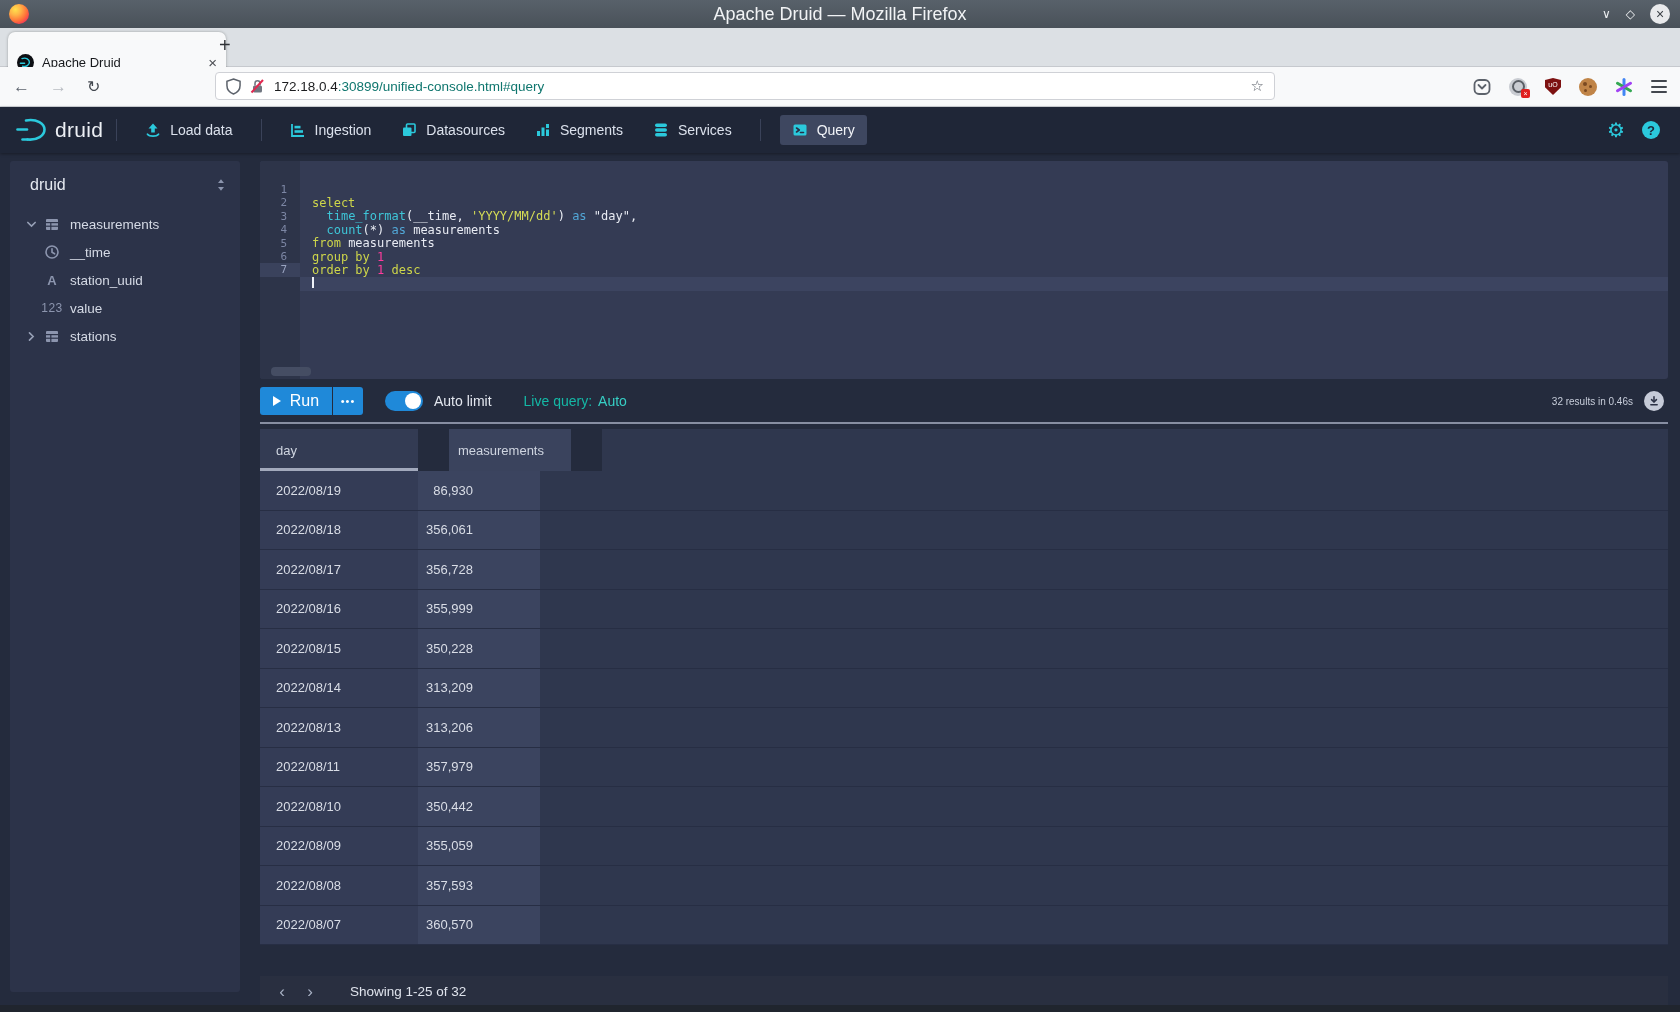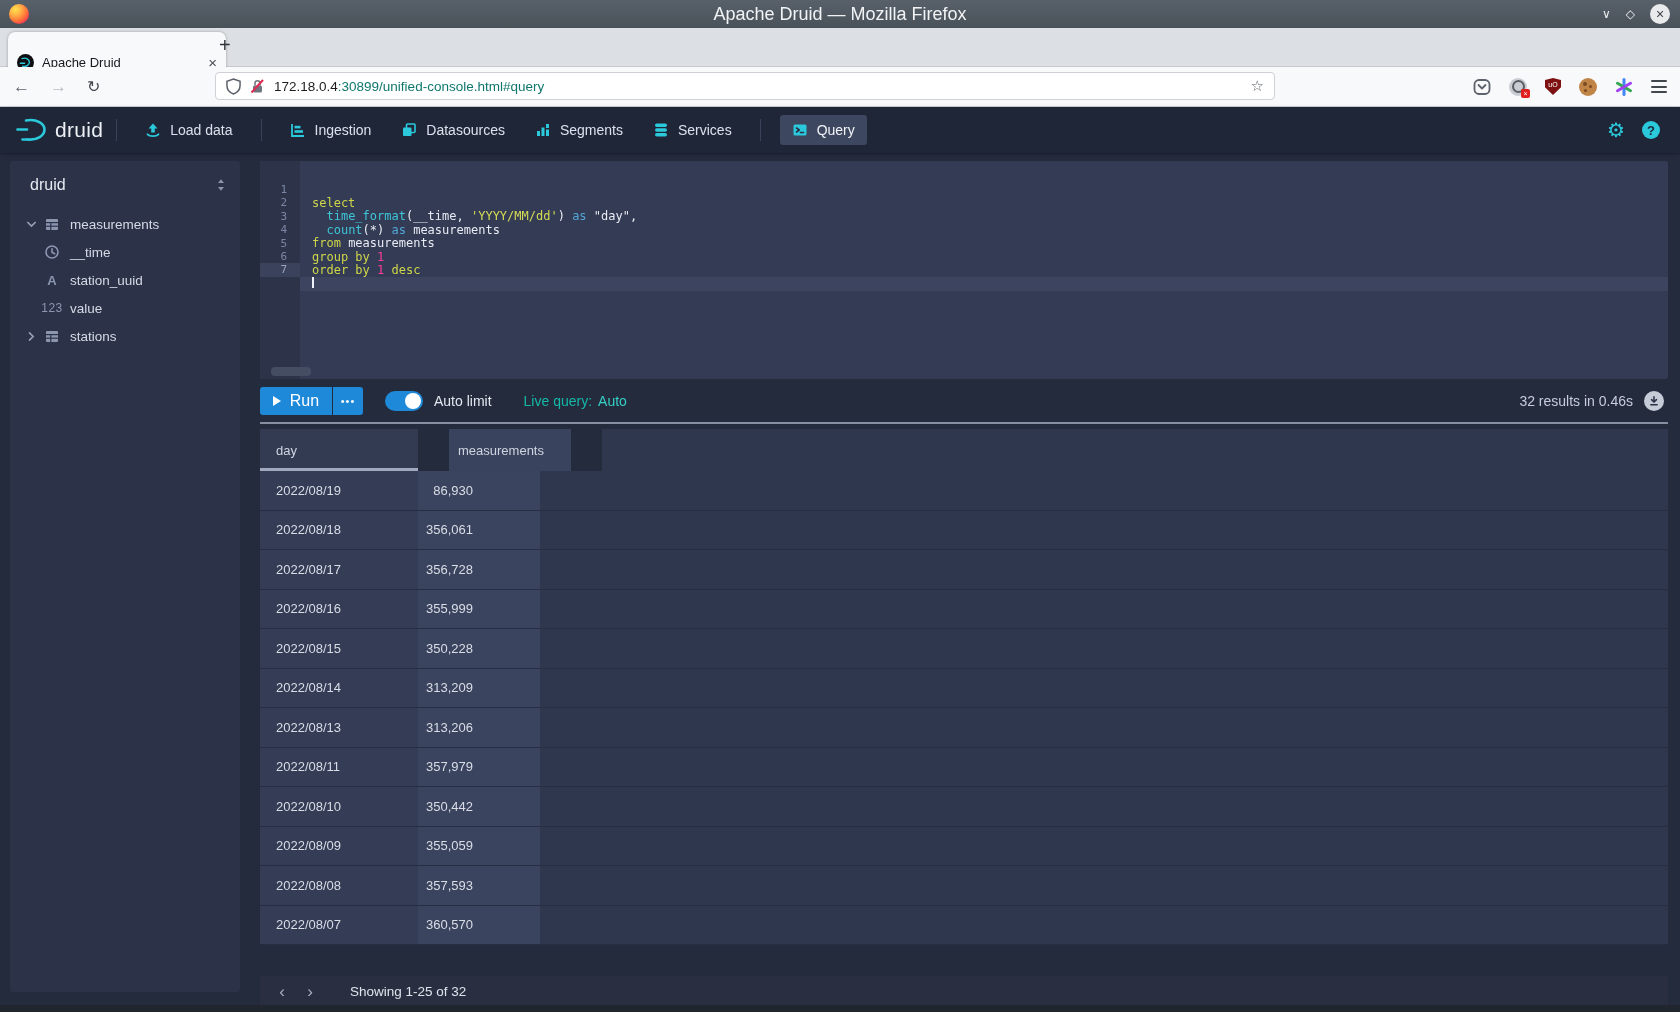--- a/index.html
+++ b/index.html
@@ -92,21 +92,21 @@
   .run-btn{width:72px;height:28px;background:#1f89d9;border-radius:3px 0 0 3px;color:#fff;
     display:flex;align-items:center;justify-content:center;gap:9px;font-size:16px;}
   .play{width:0;height:0;border-left:8px solid #fff;border-top:5px solid transparent;border-bottom:5px solid transparent;}
   .more-btn{width:30px;height:28px;background:#1f89d9;border-radius:0 3px 3px 0;margin-left:1px;color:#fff;
     display:flex;align-items:center;justify-content:center;font-size:11px;letter-spacing:1px;}
   .switch{width:38px;height:20px;border-radius:10px;background:#1f89d9;position:relative;margin-left:22px;flex:none;}
   .knob{position:absolute;right:2px;top:2px;width:16px;height:16px;border-radius:50%;background:#fff;}
   .auto-limit{margin-left:11px;color:#e3e7ef;font-size:14px;}
   .live-label{margin-left:32px;color:#14b8a6;font-size:14px;}
   .live-val{margin-left:6px;color:#36cfc5;font-size:14px;}
-  .results-info{margin-left:auto;color:#c7cdda;font-size:14px;}
+  .results-info{margin-left:auto;color:#c7cdda;font-size:10px;}
   .dl-icon{margin:0 4px 0 11px;width:20px;height:20px;border-radius:50%;background:#c6cbd8;
     display:flex;align-items:center;justify-content:center;}
   
   .ruler{position:absolute;left:260px;top:315px;width:1408px;height:2px;background:#878ea2;}
   .grid{position:absolute;left:260px;top:322px;width:1408px;height:547px;overflow:hidden;font-size:13px;}
   .thead{display:flex;height:42px;gap:31px;}
   .th{display:flex;align-items:center;color:#cfd5e0;box-sizing:border-box;}
   .th-day{width:158px;background:#333b53;padding-left:16px;position:relative;}
   .th-day::after{content:"";position:absolute;left:0;bottom:0;width:100%;height:3px;background:#a2a9bc;}
   .th-meas{width:122px;background:#3a435d;padding-left:9px;}

